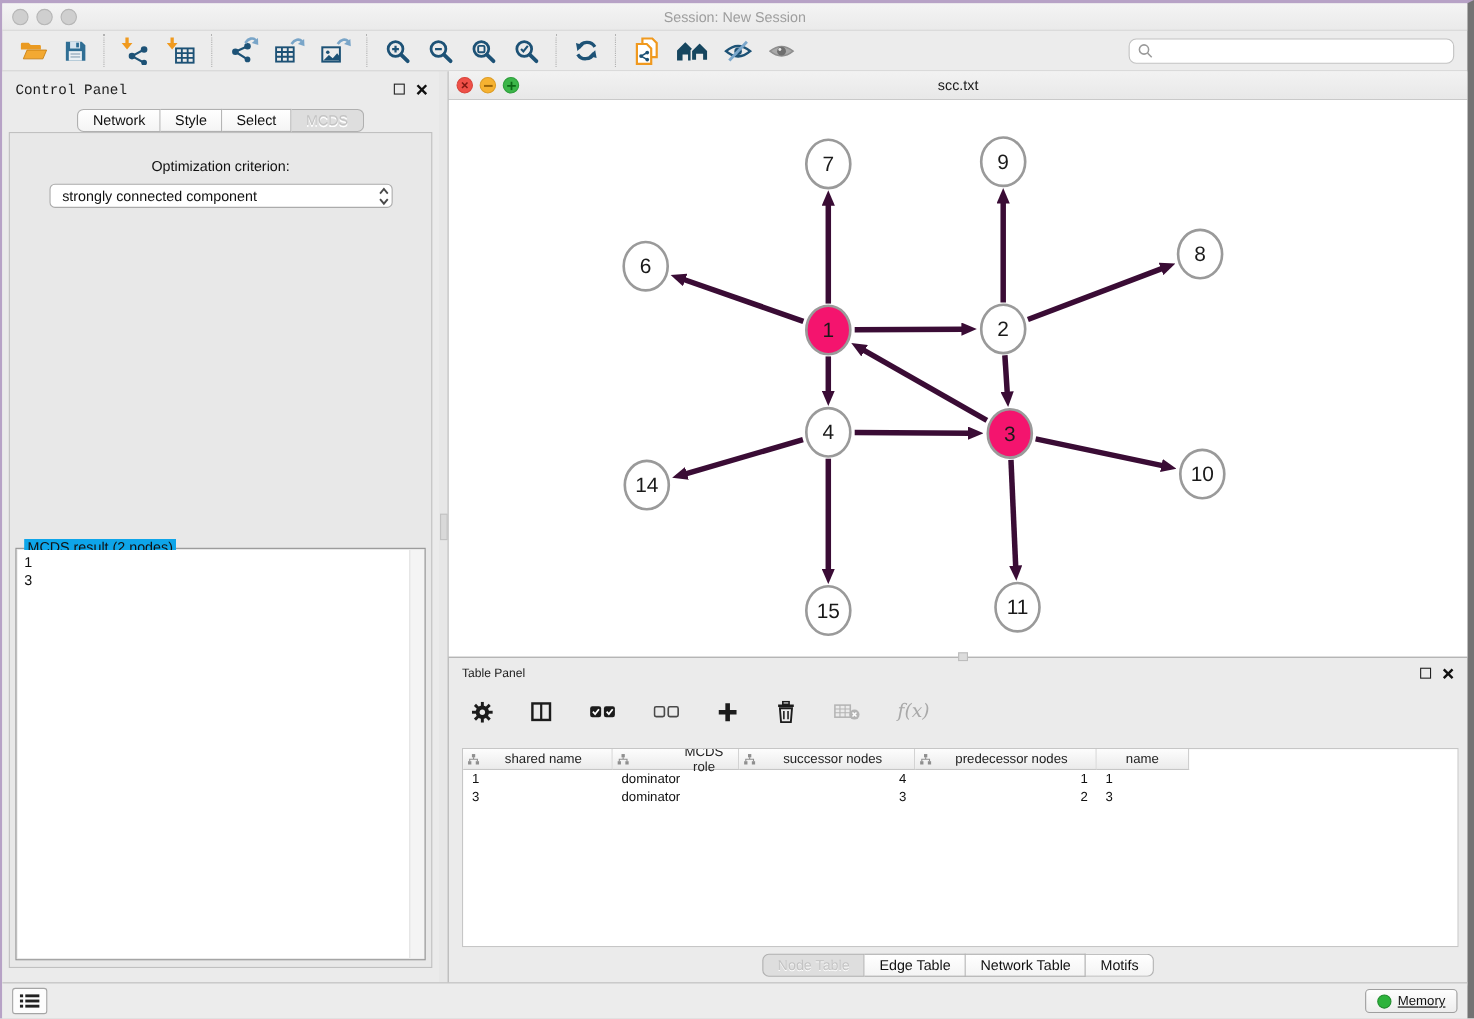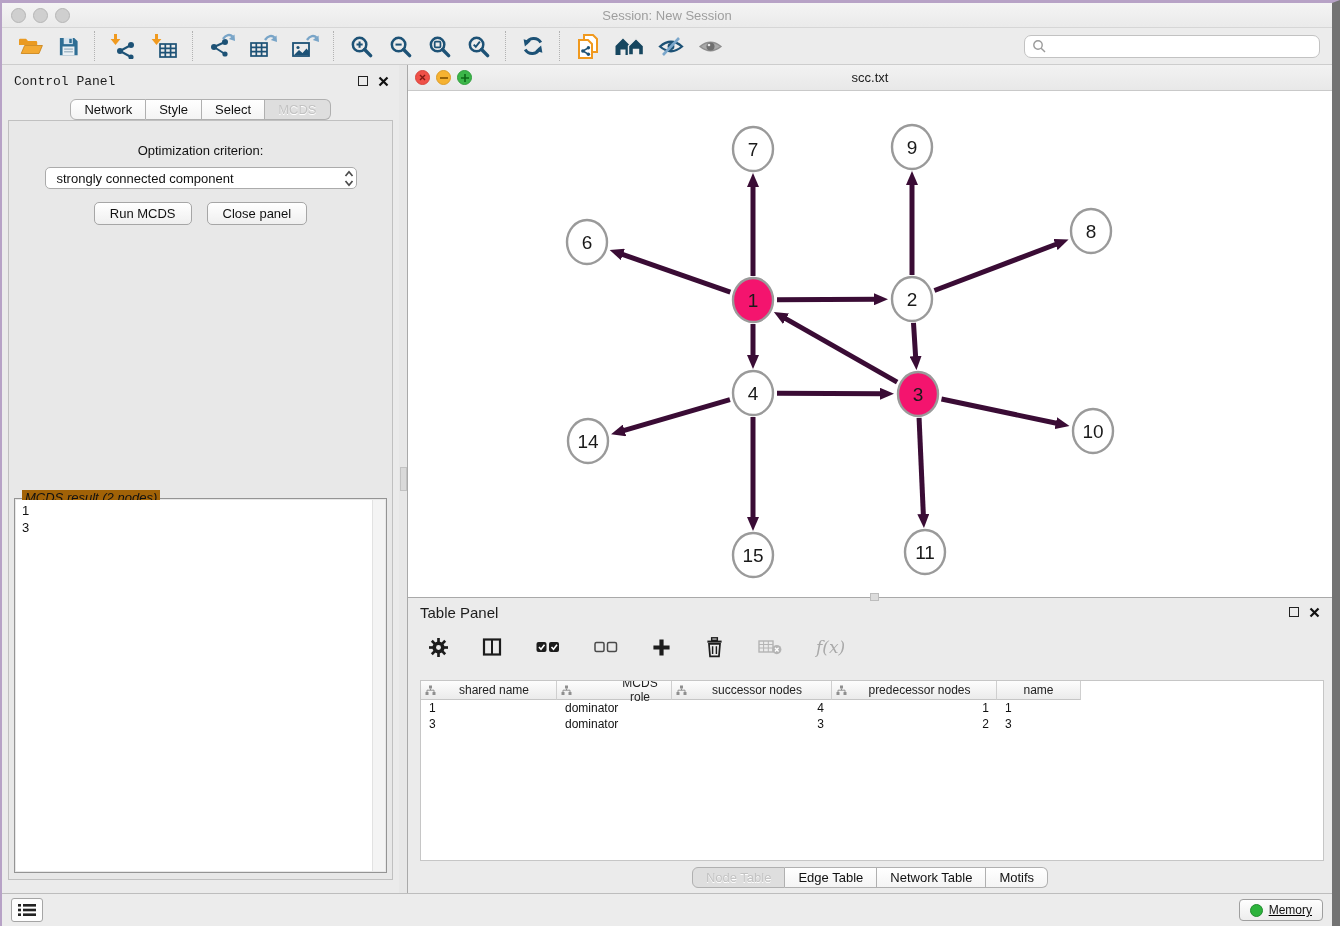--- a/index.html
+++ b/index.html
@@ -1,17 +1,17 @@
 <!DOCTYPE html>
 <html><head>
 <meta charset="utf-8">
 <style>
   html,body{margin:0;padding:0;background:#d8d8d8;font-family:"Liberation Sans",sans-serif;}
   .window{position:relative;width:1340px;height:926px;background:#ececec;box-sizing:border-box;
-          border-top:3px solid #b7a2c6;border-left:2px solid #b7a2c6;border-right:8px solid #737373;overflow:hidden;}
+          border-top:3px solid #b7a2c6;border-left:2px solid #b7a2c6;border-right:6px solid #737373;overflow:hidden;}
   
   .titlebar{position:absolute;top:0;left:0;right:0;height:24px;background:linear-gradient(#f4f4f4,#eaeaea);
             border-bottom:1px solid #d6d6d6;display:flex;align-items:center;padding-left:9px;}
   .tl{width:13px;height:13px;border-radius:50%;background:#cfcfcf;border:1px solid #b6b6b6;margin-right:7px;}
   .win-title{position:absolute;left:0;right:0;text-align:center;font-size:13px;color:#9e9e9e;}
   
   .toolbar{position:absolute;top:25px;left:0;right:0;height:37px;display:flex;align-items:center;
            border-bottom:1px solid #cdcdcd;padding:0 8px;box-sizing:border-box;}
   .tbtn{background:none;border:none;padding:0 7px;height:32px;display:flex;align-items:center;cursor:default;}
   .sep{width:1px;height:30px;border-left:1px dotted #b2b2b2;margin:0 7px;}
@@ -32,42 +32,42 @@
   .cp-tabs{position:absolute;top:34px;left:0;right:0;display:flex;justify-content:center;z-index:2;}
   .cp-body{position:absolute;left:6px;right:6px;top:55px;bottom:16px;border:1px solid #c0c0c0;background:#e8e8e8;}
   .opt-label{margin-top:22px;text-align:center;font-size:13px;color:#111;}
   .selectbox{width:312px;height:22px;margin:9px auto 0;background:#fff;border:1px solid #ababab;border-radius:5px;
              display:flex;align-items:center;padding:0 2px 0 11px;box-sizing:border-box;font-size:13px;color:#111;}
   .selectbox .stepper{margin-left:auto;}
   .btn-row{margin-top:13px;display:flex;justify-content:center;gap:15px;}
   .pbtn{font-family:"Liberation Sans",sans-serif;font-size:13px;color:#111;padding:3px 15px;
         background:linear-gradient(#ffffff,#efefef);border:1px solid #a6a6a6;border-radius:5px;}
   .result-fs{position:absolute;left:5px;right:5px;top:377px;bottom:6px;border:1px solid #949494;}
-  .result-legend{position:absolute;top:-9px;left:7px;background:#a16207;padding:0 3px;font-size:13px;color:#111;font-style:italic;}
+  .result-legend{position:absolute;top:-9px;left:7px;background:#0ea5e9;padding:0 3px;font-size:13px;color:#111;}
   .result-text{position:absolute;top:1px;left:1px;right:1px;bottom:1px;background:#fff;font-size:13px;
                line-height:17px;padding:2px 6px;white-space:pre;color:#111;}
   .scroll-track{position:absolute;top:1px;bottom:1px;right:1px;width:12px;background:#f4f4f4;border-left:1px solid #e2e2e2;}
   
   .divider{position:absolute;left:397px;top:62px;width:8px;height:831px;background:#e7e7e7;border-right:1px solid #a9a9a9;}
   .divider::after{content:"";position:absolute;top:402px;left:1px;width:5px;height:22px;background:#d9d9d9;border:1px solid #c2c2c2;}
   
   .net-window{position:absolute;left:406px;top:62px;right:0;height:532px;background:#fff;}
   .net-titlebar{height:25px;background:linear-gradient(#f2f2f2,#e8e8e8);border-bottom:1px solid #c9c9c9;
                 display:flex;align-items:center;padding-left:7px;position:relative;}
   .nt{width:13px;height:13px;border-radius:50%;margin-right:6px;display:flex;align-items:center;justify-content:center;}
   .nt.red{background:#ef5048;border:1px solid #d8453c;}
   .nt.yellow{background:#f6b231;border:1px solid #dd9d27;}
   .nt.green{background:#3cb649;border:1px solid #2f9e3c;}
   .net-title{position:absolute;left:0;right:0;text-align:center;font-size:13px;color:#1a1a1a;}
   .net-canvas{position:relative;height:506px;background:#fff;}
   .graph-node text{font-family:"Liberation Sans",sans-serif;font-size:19px;fill:#1a1a1a;}
   
   .table-panel{position:absolute;left:406px;top:594px;right:0;height:299px;background:#ebebeb;border-top:1px solid #a9a9a9;box-sizing:border-box;}
   .table-panel::before{content:"";position:absolute;top:-5px;left:50%;width:7px;height:6px;background:#dcdcdc;border:1px solid #bdbdbd;}
-  .tp-head{position:absolute;top:4px;left:12px;right:12px;height:20px;display:flex;align-items:center;font-size:15px;color:#1d1d1d;}
+  .tp-head{position:absolute;top:4px;left:12px;right:12px;height:20px;display:flex;align-items:center;font-size:11px;color:#1d1d1d;}
   .tp-toolbar{position:absolute;top:30px;left:14px;height:38px;display:flex;align-items:center;gap:20px;}
   .fx{font-family:"DejaVu Serif",serif;font-style:italic;color:#a9a9a9;font-size:17px;}
   .tp-table{position:absolute;top:82px;left:12px;right:8px;height:179px;background:#fff;border:1px solid #c6c6c6;overflow:hidden;}
   .thead{display:flex;height:19px;}
   .th{display:flex;align-items:center;background:linear-gradient(#fdfdfd,#ebebeb);border-right:1px solid #cfcfcf;
       border-bottom:1px solid #c6c6c6;font-size:12px;color:#222;box-sizing:border-box;padding:0 4px;}
   .th .lbl{flex:1;text-align:center;}
   .trow{display:flex;height:16px;align-items:center;}
   .td{font-size:12px;color:#111;box-sizing:border-box;padding:0 8px;overflow:hidden;white-space:nowrap;}
   .tp-tabs{position:absolute;bottom:8px;left:0;right:0;display:flex;justify-content:center;}
@@ -252,24 +252,20 @@
         <div class="tab active">MCDS</div>
       </div>
     <div class="cp-body">
       <div class="opt-label">Optimization criterion:</div>
       <div class="selectbox">
         <span>strongly connected component</span>
         <svg class="stepper" width="10" height="17" viewBox="0 0 10 17">
             <path d="M1.5 6 L5 1.8 L8.5 6" fill="none" stroke="#4a4a4a" stroke-width="1.7"></path>
             <path d="M1.5 11 L5 15.2 L8.5 11" fill="none" stroke="#4a4a4a" stroke-width="1.7"></path>
           </svg>
-      </div>
-      <div class="btn-row">
-        <button class="pbtn">Run MCDS</button>
-        <button class="pbtn">Close panel</button>
       </div>
       <div class="result-fs">
         <span class="result-legend">MCDS result (2 nodes)</span>
         <div class="result-text" id="result-text">1
 3</div>
         <div class="scroll-track"></div>
       </div>
     </div>
   </div>
 

